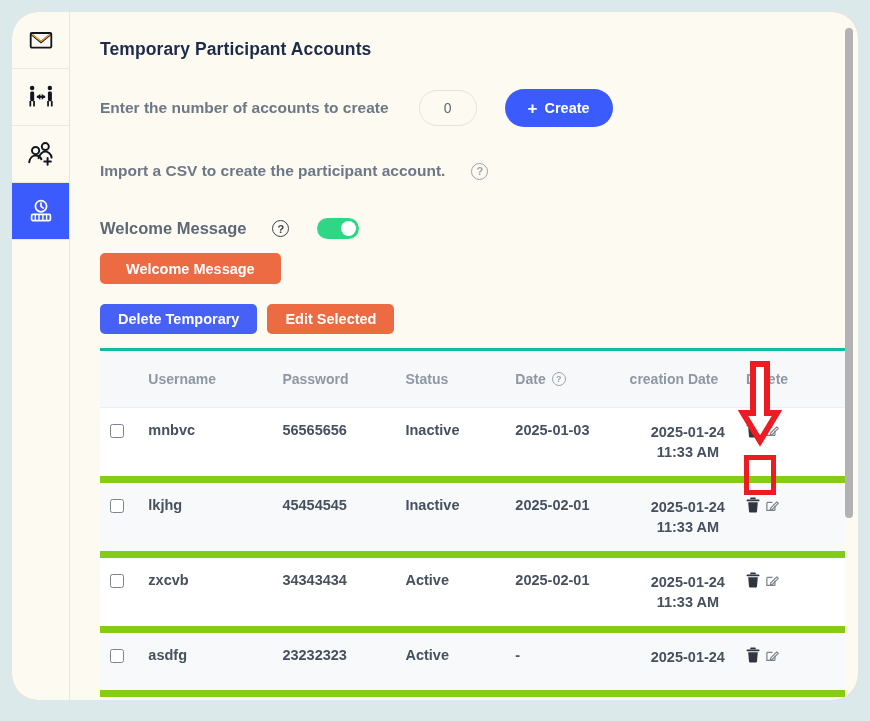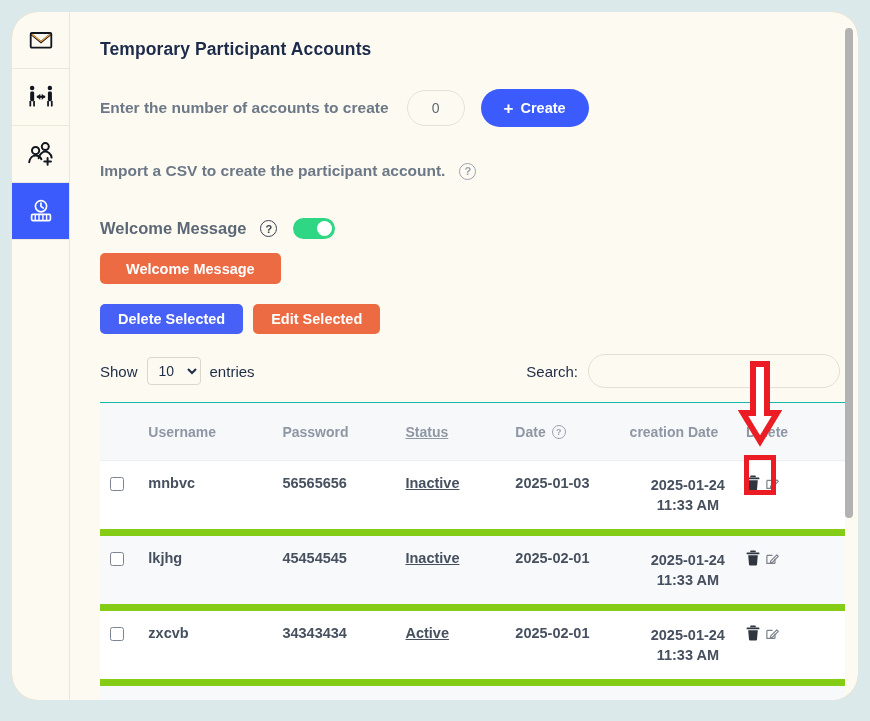--- a/index.html
+++ b/index.html
@@ -65,20 +65,21 @@
     color: #1c2b4a;
     font-size: 17.5px;
     font-weight: bold;
     padding-top: 27px;
     letter-spacing: .1px;
   }
 
   .row-line {
     display: flex;
     align-items: center;
+    gap: 12px;
   }
 
   #create-row { margin-top: 29px; }
 
   .field-label {
     color: #6d7887;
     font-size: 15.5px;
     font-weight: bold;
   }
 
@@ -249,21 +250,21 @@
   }
   #data-table th {
     background: #f7f8fa;
     color: #8e97a4;
     font-size: 14px;
     font-weight: bold;
     text-align: left;
     padding: 14px 0 14px 0;
     height: 58px;
     vertical-align: middle;
-    border-top: 1px solid #14b8a6;
+    border-top: 3px solid #14b8a6;
     border-bottom: 1px solid #eceef1;
   }
   #data-table th.hdr-date-wrap { vertical-align: middle; }
   #data-table td {
     color: #46505f;
     font-size: 14.5px;
     font-weight: bold;
     padding: 14px 0;
     vertical-align: top;
     border-bottom: 7px solid #84cc16;
@@ -275,21 +276,21 @@
   .col-check { width: 44px; }
   .col-user  { width: 122px; }
   .col-pass  { width: 112px; }
   .col-status{ width: 100px; }
   .col-date  { width: 104px; }
   .col-cdate { width: 106px; text-align: center; }
   .col-del   { width: 90px; }
 
   th.col-user, td.col-user  { padding-left: 18px; }
   th.col-pass, td.col-pass  { padding-left: 8px; }
-  th.col-status, td.col-status { padding-left: 10px; text-decoration: underline; }
+  th.col-status, td.col-status { padding-left: 10px; }
   th.col-date  { padding-left: 18px; }
   td.col-date  { padding-left: 18px; }
   th.col-cdate, td.col-cdate { padding-left: 10px; }
   th.col-del, td.col-del { padding-left: 34px; }
 
   td.col-pass { color: #117c2e; margin-left: 15px; }
 
   .row-check {
     width: 14px;
     height: 14px;
@@ -434,34 +435,25 @@
       <span class="help-circle dark">?</span>
       <span id="welcome-toggle">
         <span class="knob"></span>
       </span>
     </div>
 
     <button id="welcome-msg-btn" class="sq-btn orange">Welcome Message</button>
 
     
     <div id="action-row">
-      <button class="sq-btn blue">Delete Selected</button>
+      <button class="sq-btn blue">Delete Temporary</button>
       <button class="sq-btn orange">Edit Selected</button>
     </div>
 
     
-    <div id="table-controls">
-      <span id="show-label">Show</span>
-      <select id="entries-select"><option value="10">10</option><option value="25">25</option><option value="50">50</option><option value="100">100</option></select>
-      <span id="entries-label">entries</span>
-      <div id="search-group">
-        <span id="search-label">Search:</span>
-        <input id="search-input" type="text" placeholder="" style="">
-      </div>
-    </div>
 
     
     <table id="data-table">
       <thead>
         <tr>
           <th class="col-check"></th>
           <th class="col-user">Username</th>
           <th class="col-pass">Password</th>
           <th class="col-status">Status</th>
           <th class="col-date">

